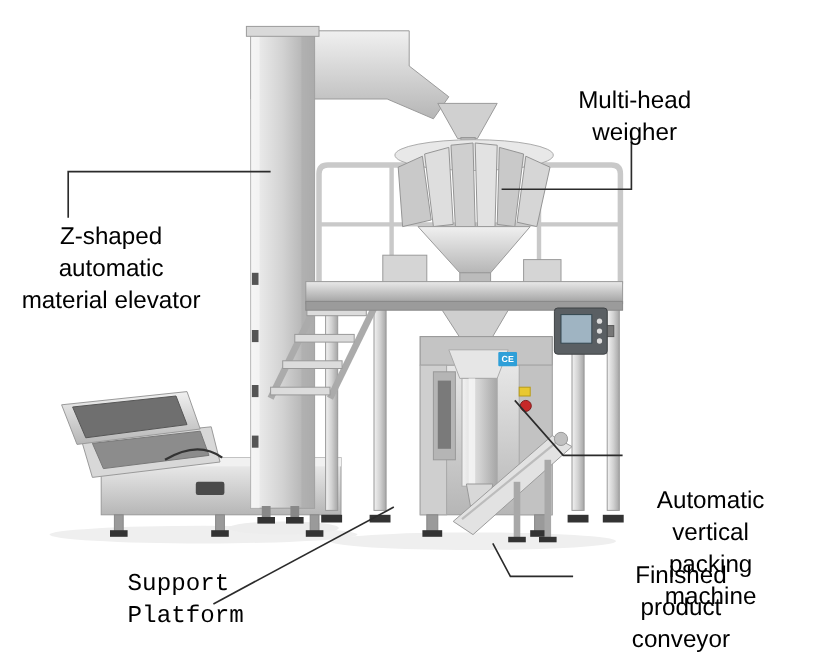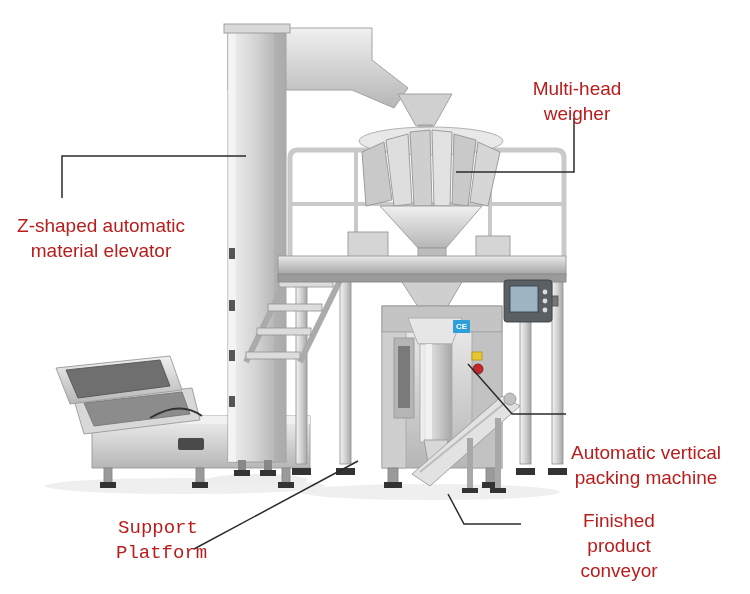--- a/index.html
+++ b/index.html
@@ -3,21 +3,21 @@
 <meta charset="utf-8">
 <style>
   html,body{margin:0;padding:0;background:#fff;}
   .canvas{
     position:relative;width:750px;height:594px;background:#ffffff;
     font-family:"Liberation Sans",sans-serif;overflow:hidden;
   }
   .machine-svg{position:absolute;left:0;top:0;}
   .callout-label{
     position:absolute;white-space:pre-line;text-align:center;
-    font-size:19px;line-height:1.32;color:#b91c1c;
+    font-size:22px;line-height:1.32;color:#000000;
   }
   .ce-badge{
     position:absolute;left:453px;top:320px;width:17px;height:13px;
     background:#2e9fd8;color:#ffffff;font-size:8px;font-weight:bold;
     display:flex;align-items:center;justify-content:center;border-radius:1px;
   }
 </style>
 </head>
 <body>
 
@@ -174,21 +174,21 @@
       <polyline points="521,524 464,524 448,494"></polyline>
       <line x1="194" y1="549" x2="358" y2="461"></line>
     </g>
   </svg>
 
   <div class="ce-badge">CE</div>
 
   <div class="callout-label" style="left:518px;top:76px;width:118px;">Multi-head
 weigher</div>
 
-  <div class="callout-label" style="left:8px;top:213px;width:186px;text-align:center;">Z-shaped automatic
+  <div class="callout-label" style="left:8px;top:200px;width:186px;text-align:center;">Z-shaped automatic
 material elevator</div>
 
   <div class="callout-label" style="left:566px;top:400px;width:160px;margin-top:40px;">Automatic vertical
 packing machine</div>
 
   <div class="callout-label" style="left:522px;top:508px;width:134px;margin-left:30px;">Finished product
 conveyor</div>
 
   <div class="callout-label" style="left:116px;top:516px;width:84px;font-family:Liberation Mono, monospace;">Support
 Platform</div>

